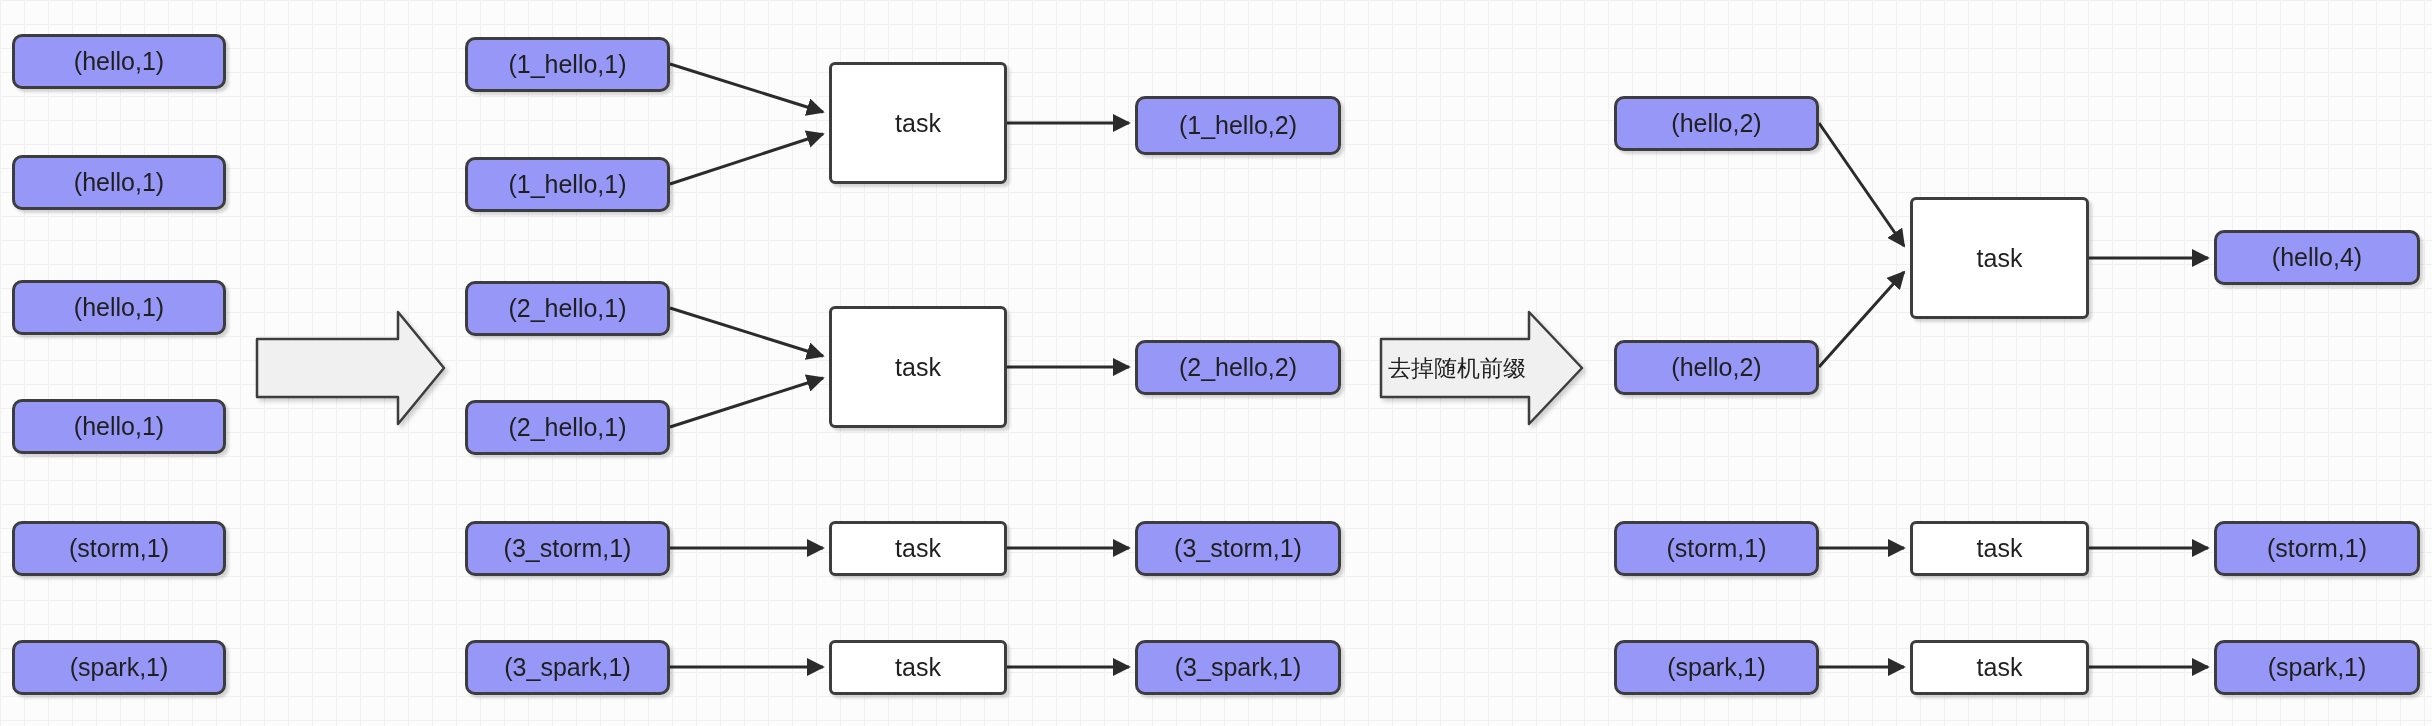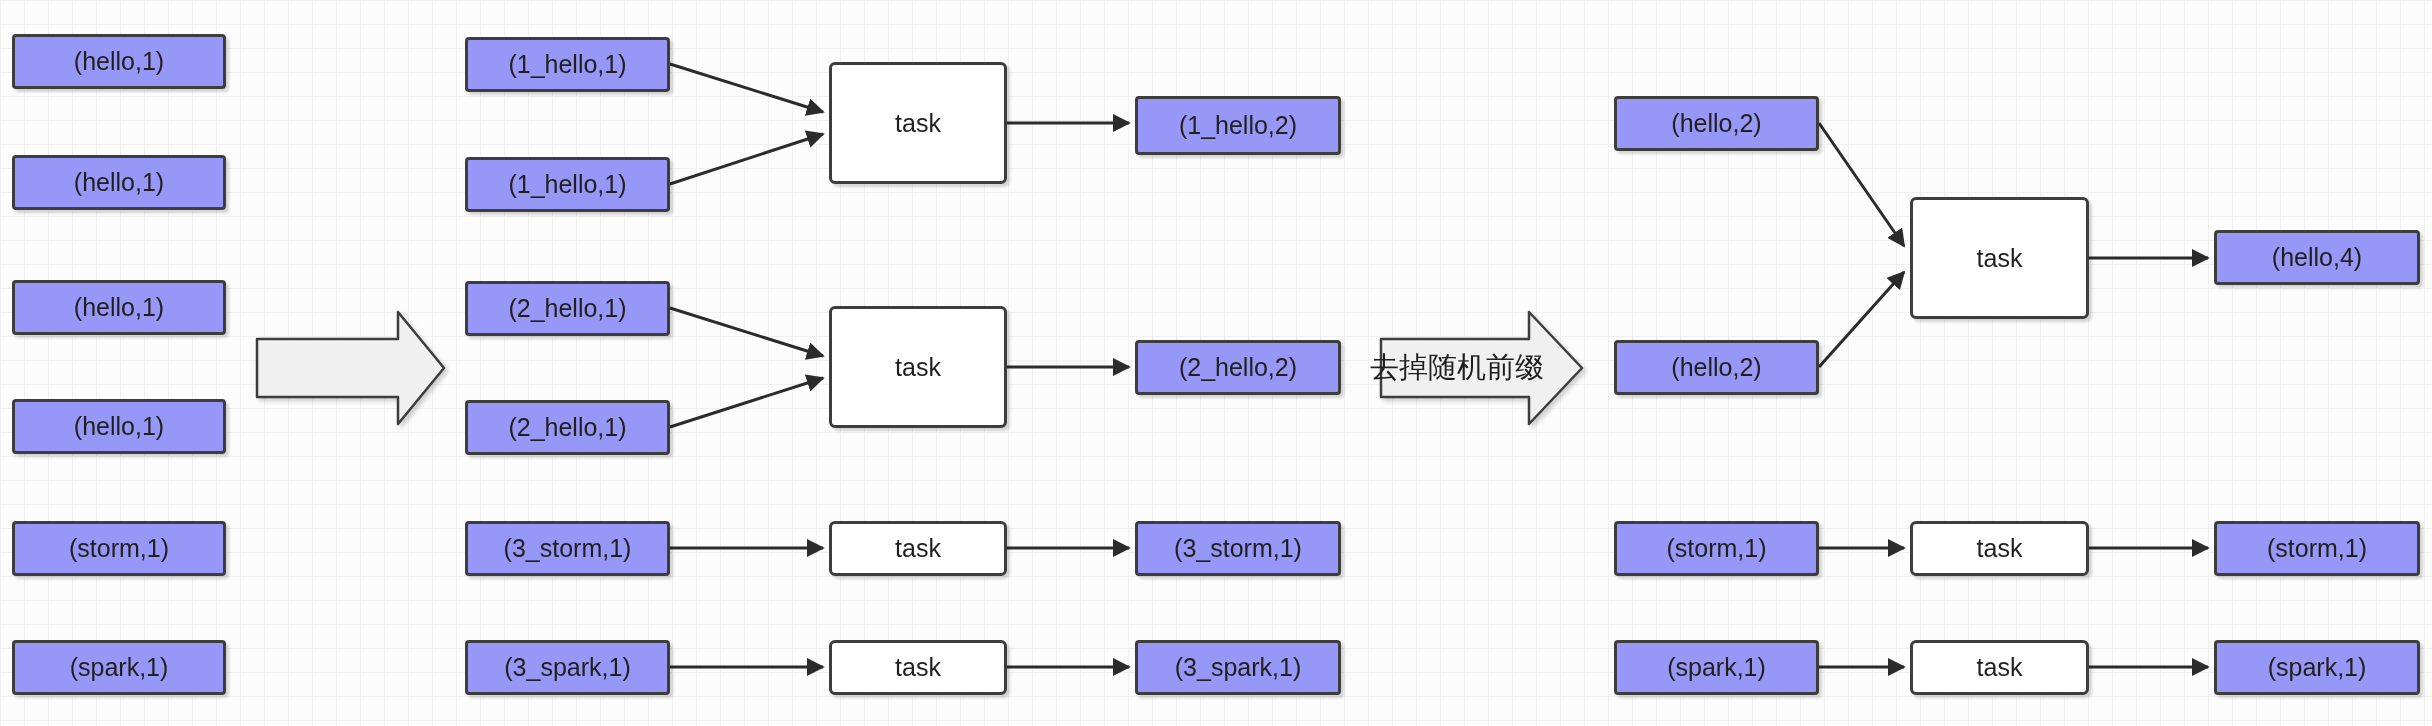--- a/index.html
+++ b/index.html
@@ -34,21 +34,21 @@
     stroke-linejoin: round;
     filter: drop-shadow(3px 3px 2px rgba(0,0,0,0.18));
   }
   .node {
     position: absolute;
     box-sizing: border-box;
     display: flex;
     align-items: center;
     justify-content: center;
     border: 3px solid var(--node_stroke, #3d3d3d);
-    border-radius: 4px;
+    border-radius: 10px;
     font-size: 25px;
     color: var(--text_color, #1f1f1f);
     box-shadow: 3px 3px 3px rgba(0,0,0,0.16);
     white-space: nowrap;
     user-select: none;
   }
   .node.purple { background: var(--node_fill, #9797f7); }
   .node.task   { background: var(--task_fill, #ffffff); border-radius: 6px; }
   .arrow-label {
     position: absolute;
@@ -92,21 +92,21 @@
     <line class="edge" x1="1819" y1="123" x2="1904" y2="246" marker-end="url(#ah)"></line>
     <line class="edge" x1="1819" y1="367" x2="1904" y2="272" marker-end="url(#ah)"></line>
     <line class="edge" x1="1819" y1="548" x2="1904" y2="548" marker-end="url(#ah)"></line>
     <line class="edge" x1="1819" y1="667" x2="1904" y2="667" marker-end="url(#ah)"></line>
 
     <line class="edge" x1="2089" y1="258" x2="2208" y2="258" marker-end="url(#ah)"></line>
     <line class="edge" x1="2089" y1="548" x2="2208" y2="548" marker-end="url(#ah)"></line>
     <line class="edge" x1="2089" y1="667" x2="2208" y2="667" marker-end="url(#ah)"></line>
   </svg>
 
-  <div class="arrow-label" style="left:1381px; top:339px; width:152px; height:58px; font-size:29px;">去掉随机前缀</div>
+  <div class="arrow-label" style="left:1381px; top:339px; width:152px; height:58px; font-size:23px;">去掉随机前缀</div>
 
   <div class="node purple" style="left:12px; top:34px;  width:214px; height:55px;">(hello,1)</div>
   <div class="node purple" style="left:12px; top:155px; width:214px; height:55px;">(hello,1)</div>
   <div class="node purple" style="left:12px; top:280px; width:214px; height:55px;">(hello,1)</div>
   <div class="node purple" style="left:12px; top:399px; width:214px; height:55px;">(hello,1)</div>
   <div class="node purple" style="left:12px; top:521px; width:214px; height:55px;">(storm,1)</div>
   <div class="node purple" style="left:12px; top:640px; width:214px; height:55px;">(spark,1)</div>
 
   <div class="node purple" style="left:465px; top:37px;  width:205px; height:55px;">(1_hello,1)</div>
   <div class="node purple" style="left:465px; top:157px; width:205px; height:55px;">(1_hello,1)</div>

